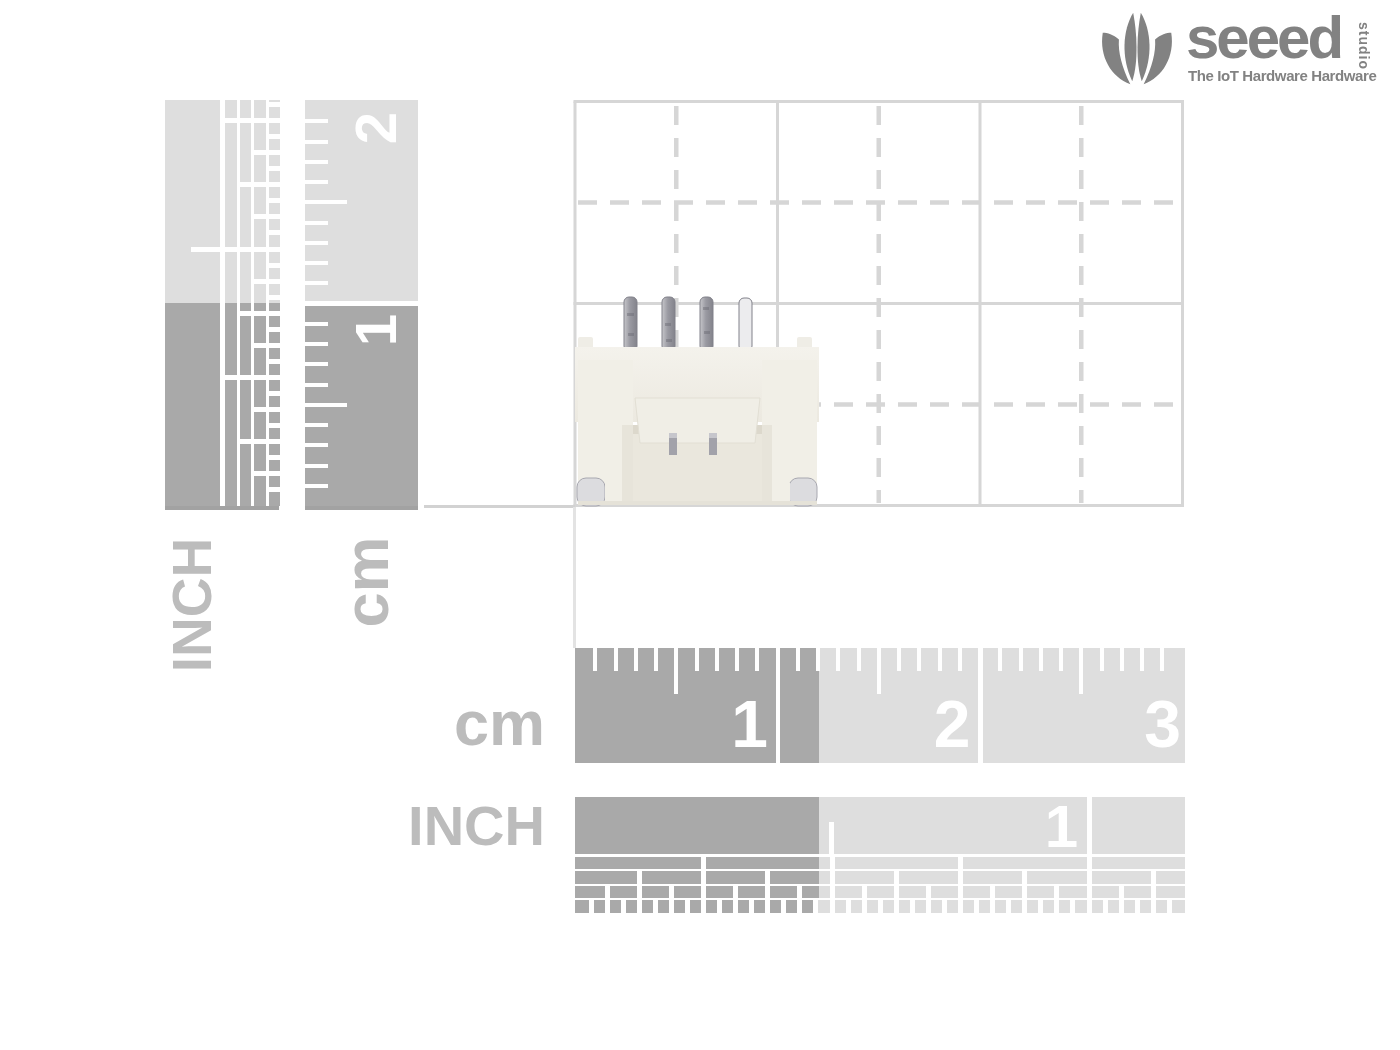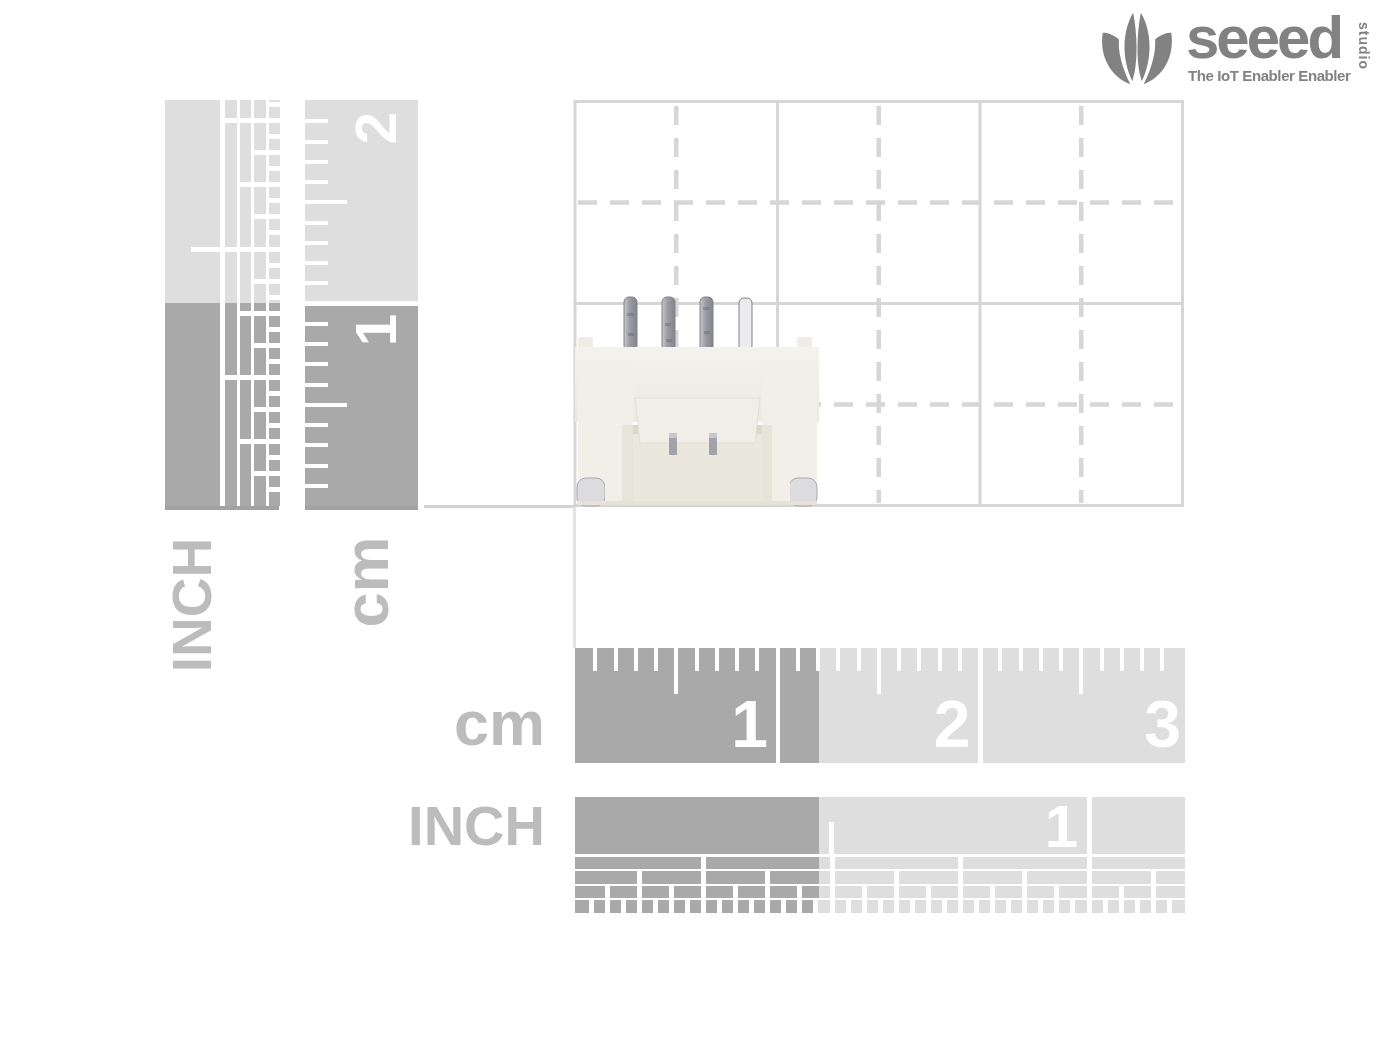--- a/index.html
+++ b/index.html
@@ -287,21 +287,21 @@
     <svg class="logo-icon" width="78" height="80" viewBox="0 0 82 84">
       <g fill="#828282">
         <path d="M37 5 C 26 23 24 52 36 77 C 39.5 66 40.5 55 40.5 42 C 40.5 28 39 16 37 5 Z"></path>
         <path d="M45 5 C 56 23 58 52 46 77 C 42.5 66 41.5 55 41.5 42 C 41.5 28 43 16 45 5 Z"></path>
         <path d="M5 26 C 1 51 14 73 34 80 C 25 62 21 46 22 33 C 16 28 10 26 5 26 Z"></path>
         <path d="M77 26 C 81 51 68 73 48 80 C 57 62 61 46 60 33 C 66 28 72 26 77 26 Z"></path>
       </g>
     </svg>
     <div class="brand">seeed</div>
     <div class="brand-sub">studio</div>
-    <div class="tagline">The IoT Enabler Enabler</div>
+    <div class="tagline">The IoT Hardware Hardware</div>
   </div>
 
   <div class="vlabel rot" style="left:112px;top:525px;width:160px;height:160px;font-size:55px;">INCH</div>
   <div class="vlabel rot" style="left:286px;top:502px;width:160px;height:160px;font-size:63px;">cm</div>
   <div class="hlabel" style="left:305px;top:688px;width:240px;height:70px;line-height:70px;font-size:63px;">cm</div>
   <div class="hlabel" style="left:305px;top:797px;width:240px;height:58px;line-height:58px;font-size:56px;">INCH</div>
 
 </div>
 
 </body></html>

